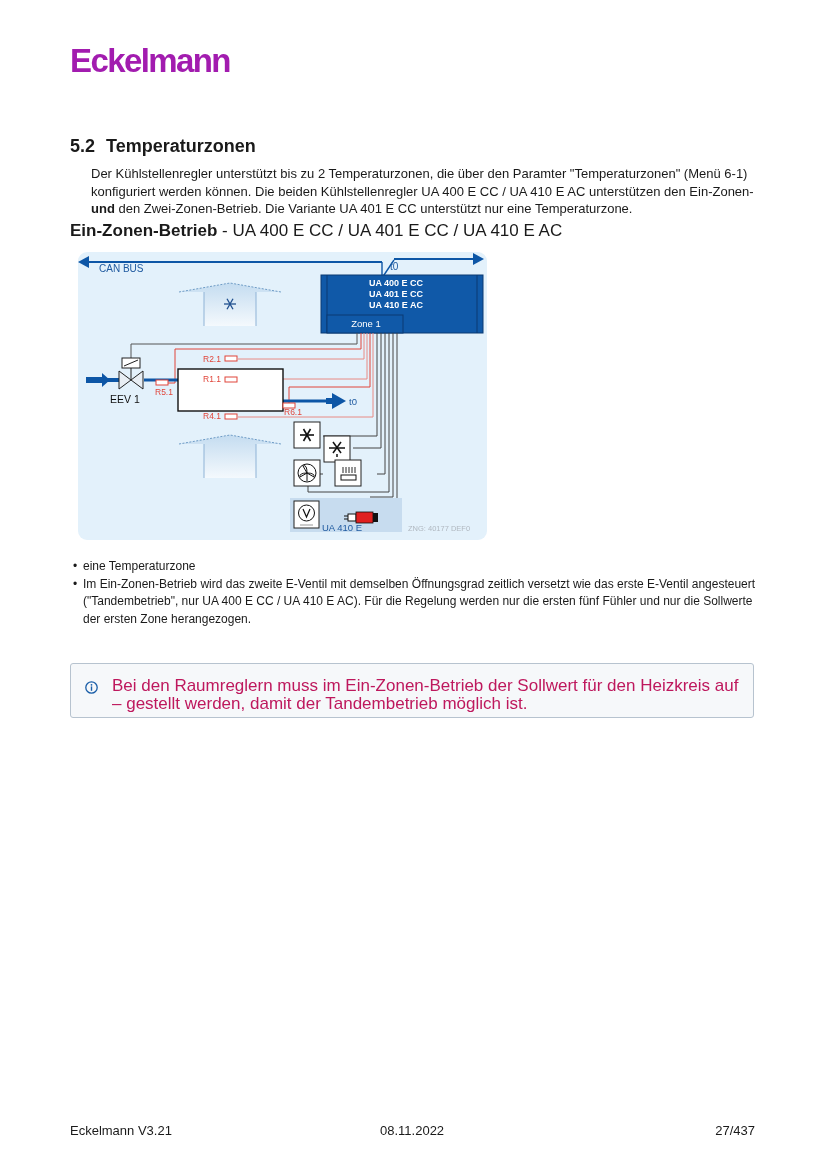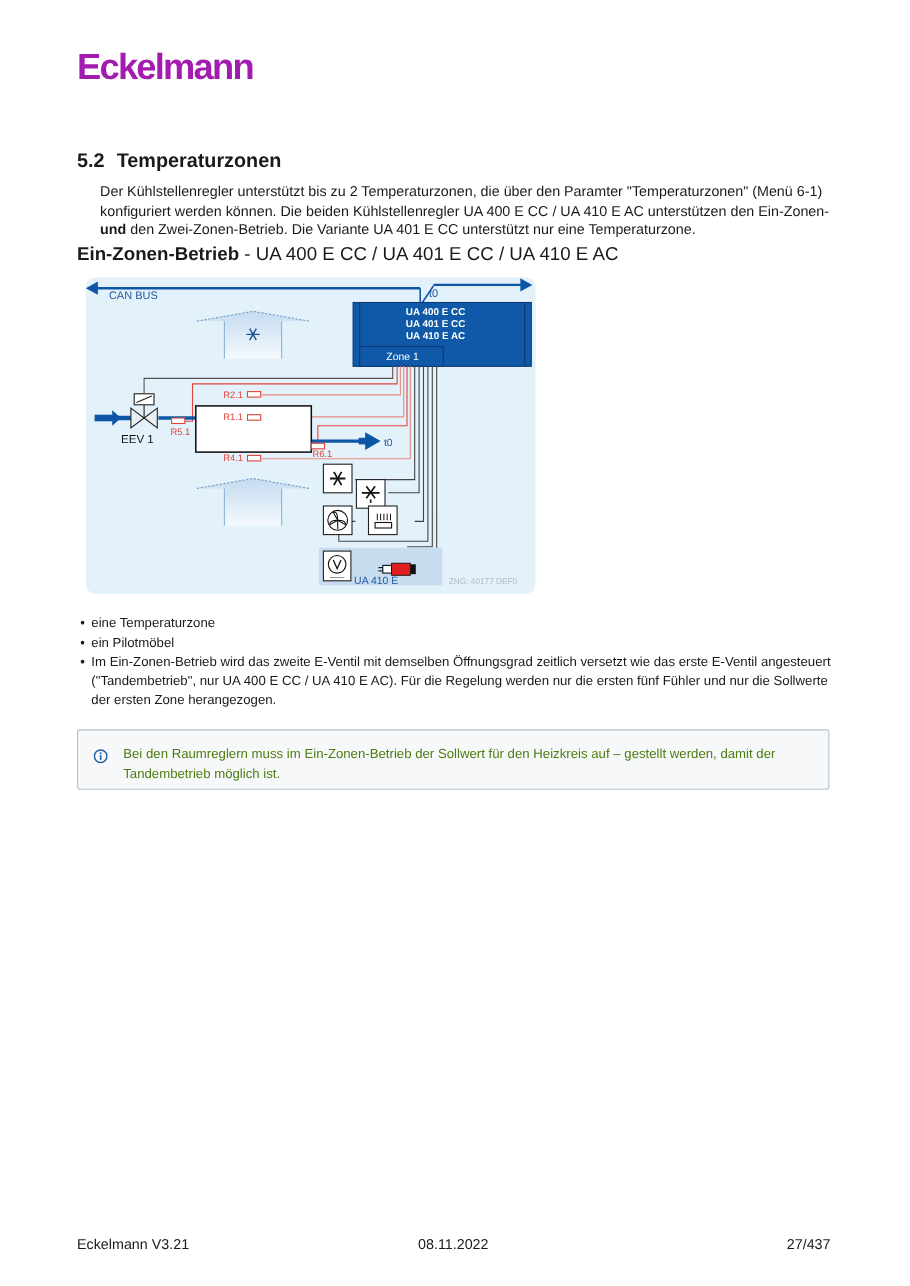--- a/index.html
+++ b/index.html
@@ -9,21 +9,21 @@
   .section-title .num { margin-right: 6px; }
   .para { position: absolute; left: 70px; top: 165px; width: 690px; font-size: 13px; line-height: 17.5px; margin-left: 21px; }
   .subhead { position: absolute; left: 70px; top: 221px; font-size: 17px; }
   .subhead b { font-weight: bold; }
   .diagram { position: absolute; left: 78px; top: 252px; width: 409px; height: 288px; }
   ul.bullets { position: absolute; left: 70px; top: 558px; width: 690px; margin: 0; padding: 0; list-style: none; font-size: 12px; line-height: 17.5px; }
   ul.bullets li { position: relative; padding-left: 13px; }
   ul.bullets li::before { content: "•"; position: absolute; left: 3px; top: 0; }
   .note { position: absolute; left: 70px; top: 663px; width: 684px; height: 55px; border: 1px solid #b7c3cf; border-radius: 3px; background: #f6f8fa; box-sizing: border-box; }
   .note .icon { position: absolute; left: 14px; top: 17px; width: 13px; height: 13px; }
-  .note .text { position: absolute; left: 41px; top: 13px; width: 630px; font-size: 12px; line-height: 17.5px; color: #4d7c0f; }
+  .note .text { position: absolute; left: 41px; top: 13px; width: 630px; font-size: 17px; line-height: 17.5px; color: #be185d; }
   .footer { position: absolute; top: 1123px; font-size: 13px; color: #1a1a1a; }
   .footer.left { left: 70px; }
   .footer.center { left: 380px; }
   .footer.right { right: 72px; }
   svg text { font-family: "Liberation Sans", sans-serif; }
 </style>
 </head>
 <body>
 
 <div class="logo">Eckelmann</div>
@@ -193,21 +193,20 @@
       <line x1="-4" y1="7" x2="0" y2="7" stroke="#111"></line>
     <rect x="8" y="0" width="17" height="11" fill="#e02020" stroke="#111" stroke-width="0.8"></rect>
     <rect x="25" y="1" width="5" height="9" fill="#111"></rect>
   </g>
   <text x="264" y="279" font-size="9.5" fill="#1f5aa0" text-anchor="middle">UA 410 E</text>
   <text x="330" y="279" font-size="7.5" fill="#b0b8c0">ZNG: 40177 DEF0</text>
 </svg>
 
 <ul class="bullets">
   <li>eine Temperaturzone</li>
-  <li>ein Pilotmöbel</li>
   <li>Im Ein-Zonen-Betrieb wird das zweite E-Ventil mit demselben Öffnungsgrad zeitlich versetzt wie das erste E-Ventil angesteuert ("Tandembetrieb", nur UA 400 E CC / UA 410 E AC). Für die Regelung werden nur die ersten fünf Fühler und nur die Sollwerte der ersten Zone herangezogen.</li>
 </ul>
 
 <div class="note">
   <svg class="icon" viewBox="0 0 13 13" width="13" height="13">
     <circle cx="6.5" cy="6.5" r="5.7" fill="none" stroke="#1a5ea8" stroke-width="1.3"></circle>
     <circle cx="6.5" cy="3.8" r="0.9" fill="#1a5ea8"></circle>
     <rect x="5.8" y="5.4" width="1.4" height="4.4" fill="#1a5ea8"></rect>
   </svg>
   <div class="text">Bei den Raumreglern muss im Ein-Zonen-Betrieb der Sollwert für den Heizkreis auf – gestellt werden, damit der Tandembetrieb möglich ist.</div>

